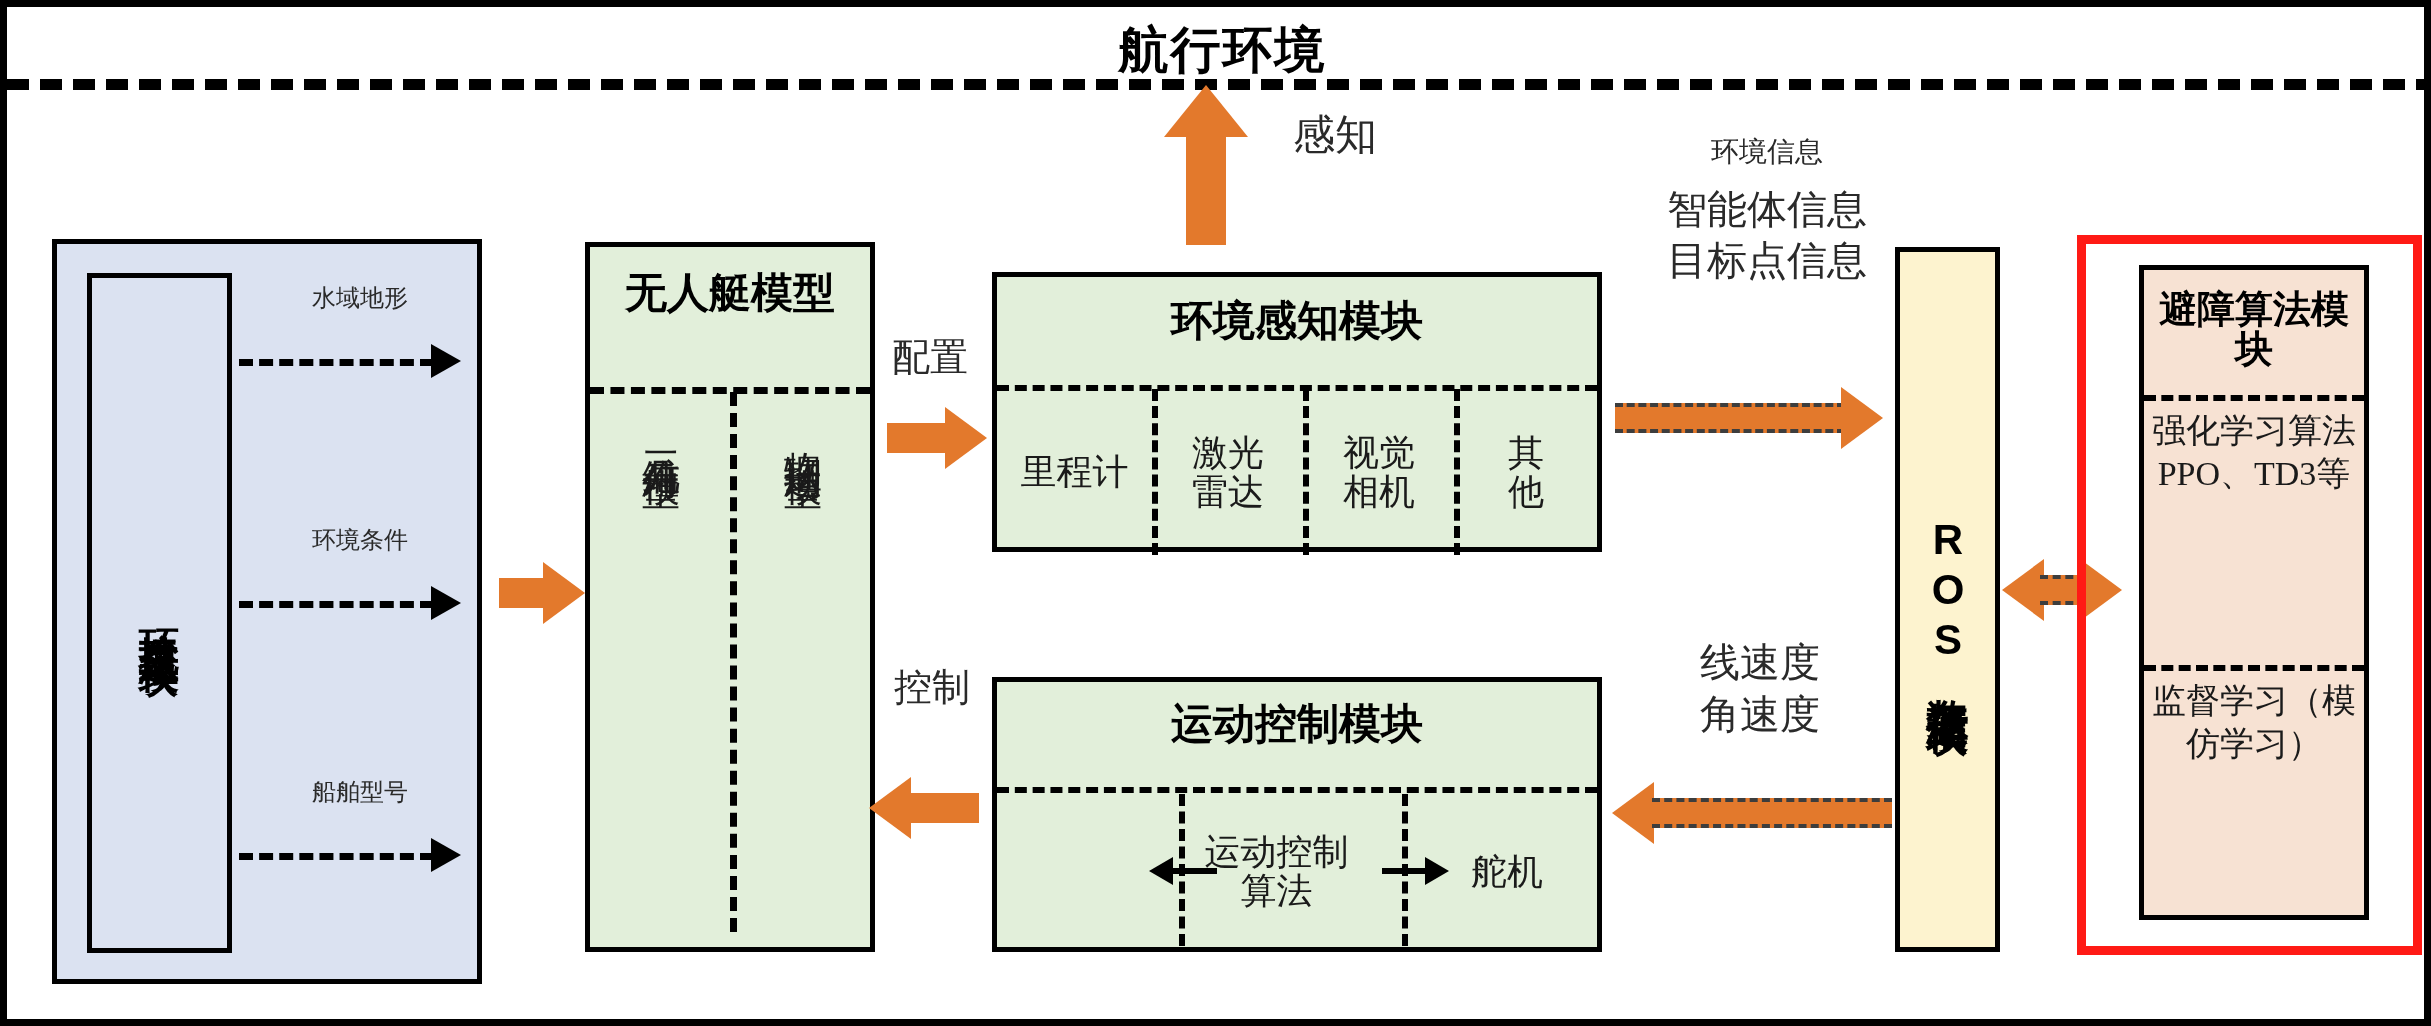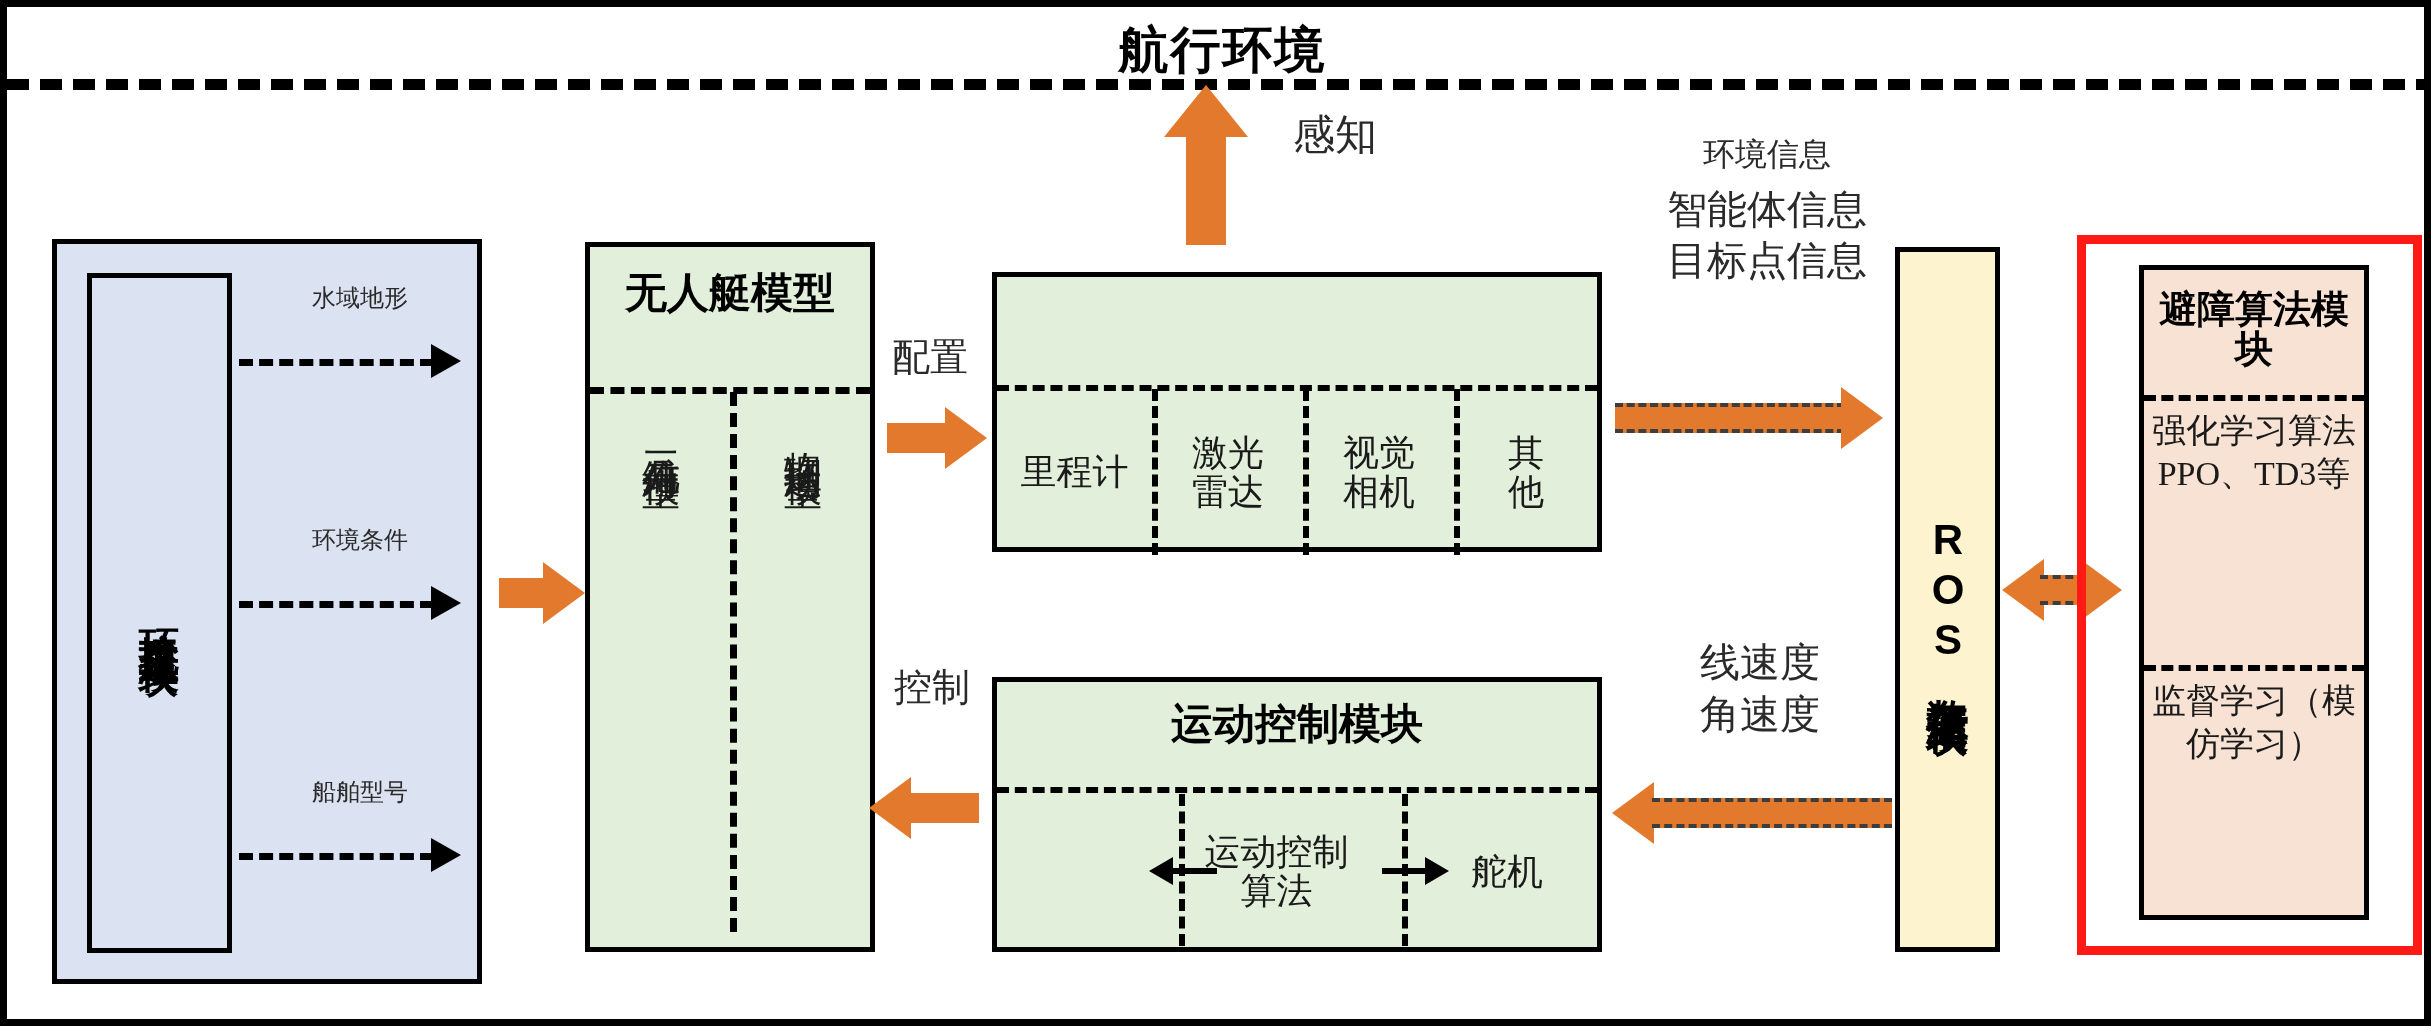--- a/index.html
+++ b/index.html
@@ -172,20 +172,21 @@
     <div class="ohead-r" style="left:58px;top:0;"></div>
   </div>
 
   <div class="abs" style="left:1157px;top:78px;width:84px;height:160px;">
     <div class="ohead-u" style="left:0;top:0;"></div>
     <div class="obody" style="left:22px;top:50px;width:40px;height:110px;"></div>
   </div>
   <div class="abs lbl" style="left:1258px;top:105px;width:140px;font-size:42px;">感知</div>
 
   <div class="abs box green" id="percep">
+    <div class="hdr" id="percepHdr">环境感知模块</div>
     <div id="percepSplit"></div>
 
     <div class="sensor" style="left:0;width:155px;">
       <span class="sub">里程计</span>
     </div>
     <div class="vdash" style="left:155px;"></div>
 
     <div class="sensor" style="left:156px;width:150px;">
       <span class="sub" style="width:90px;">激光雷达</span>
     </div>
@@ -194,21 +195,21 @@
     <div class="sensor" style="left:307px;width:150px;">
       <span class="sub" style="width:90px;">视觉相机</span>
     </div>
     <div class="vdash" style="left:457px;"></div>
 
     <div class="sensor" style="left:458px;width:142px;">
       <span class="sub" style="width:48px;">其他</span>
     </div>
   </div>
 
-  <div class="abs lbl" style="left:1610px;top:130px;width:300px;font-size:32px;">环境信息</div>
+  <div class="abs lbl" style="left:1610px;top:130px;width:300px;font-size:28px;">环境信息</div>
   <div class="abs lbl" style="left:1610px;top:181px;width:300px;font-size:40px;">智能体信息</div>
   <div class="abs lbl" style="left:1610px;top:232px;width:300px;font-size:40px;">目标点信息</div>
   <div class="abs" style="left:1608px;top:380px;width:288px;height:62px;">
     <div class="odash" style="left:0;top:16px;width:230px;height:22px;"></div>
     <div class="ohead-r" style="left:226px;top:0;"></div>
   </div>
 
   <div class="abs lbl" style="left:1618px;top:634px;width:270px;font-size:40px;">线速度</div>
   <div class="abs lbl" style="left:1618px;top:686px;width:270px;font-size:40px;">角速度</div>
   <div class="abs" style="left:1605px;top:775px;width:290px;height:62px;">

